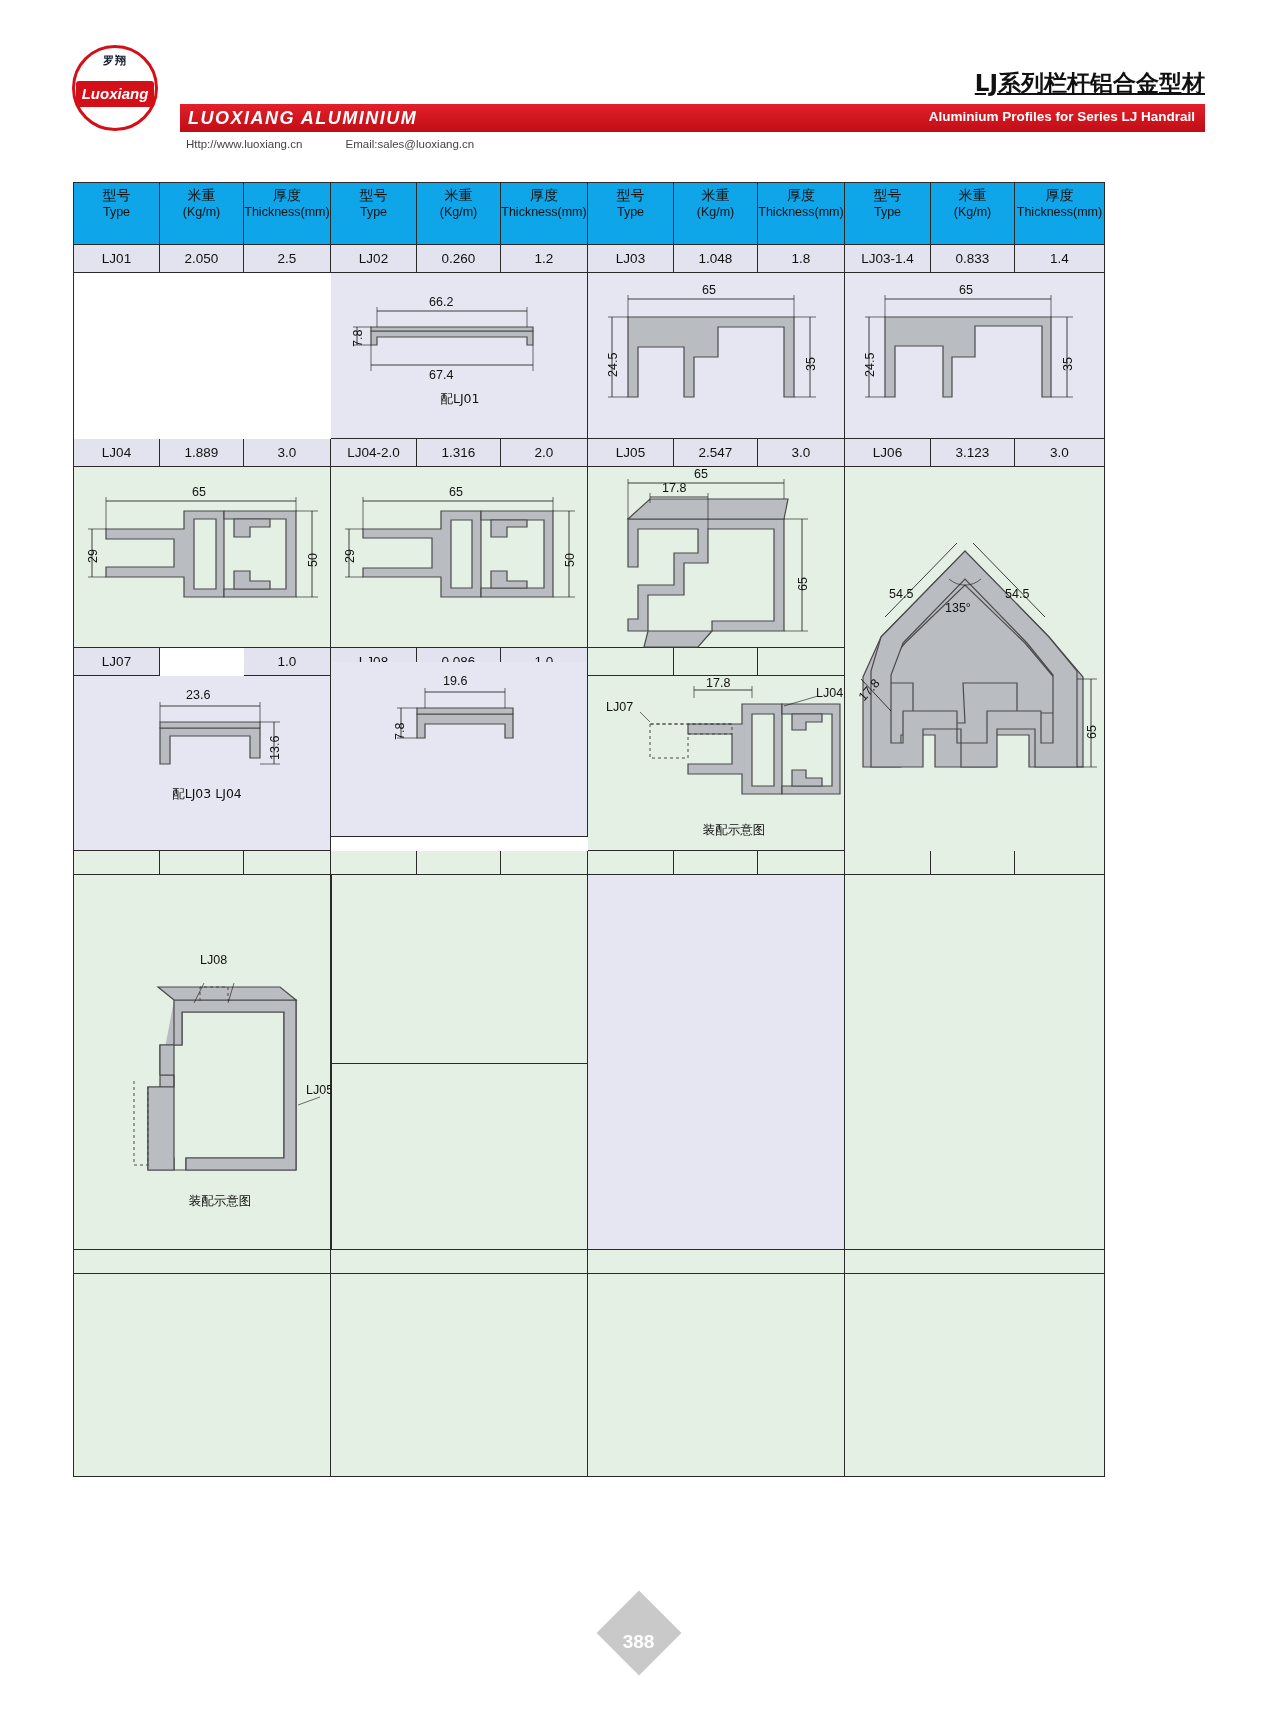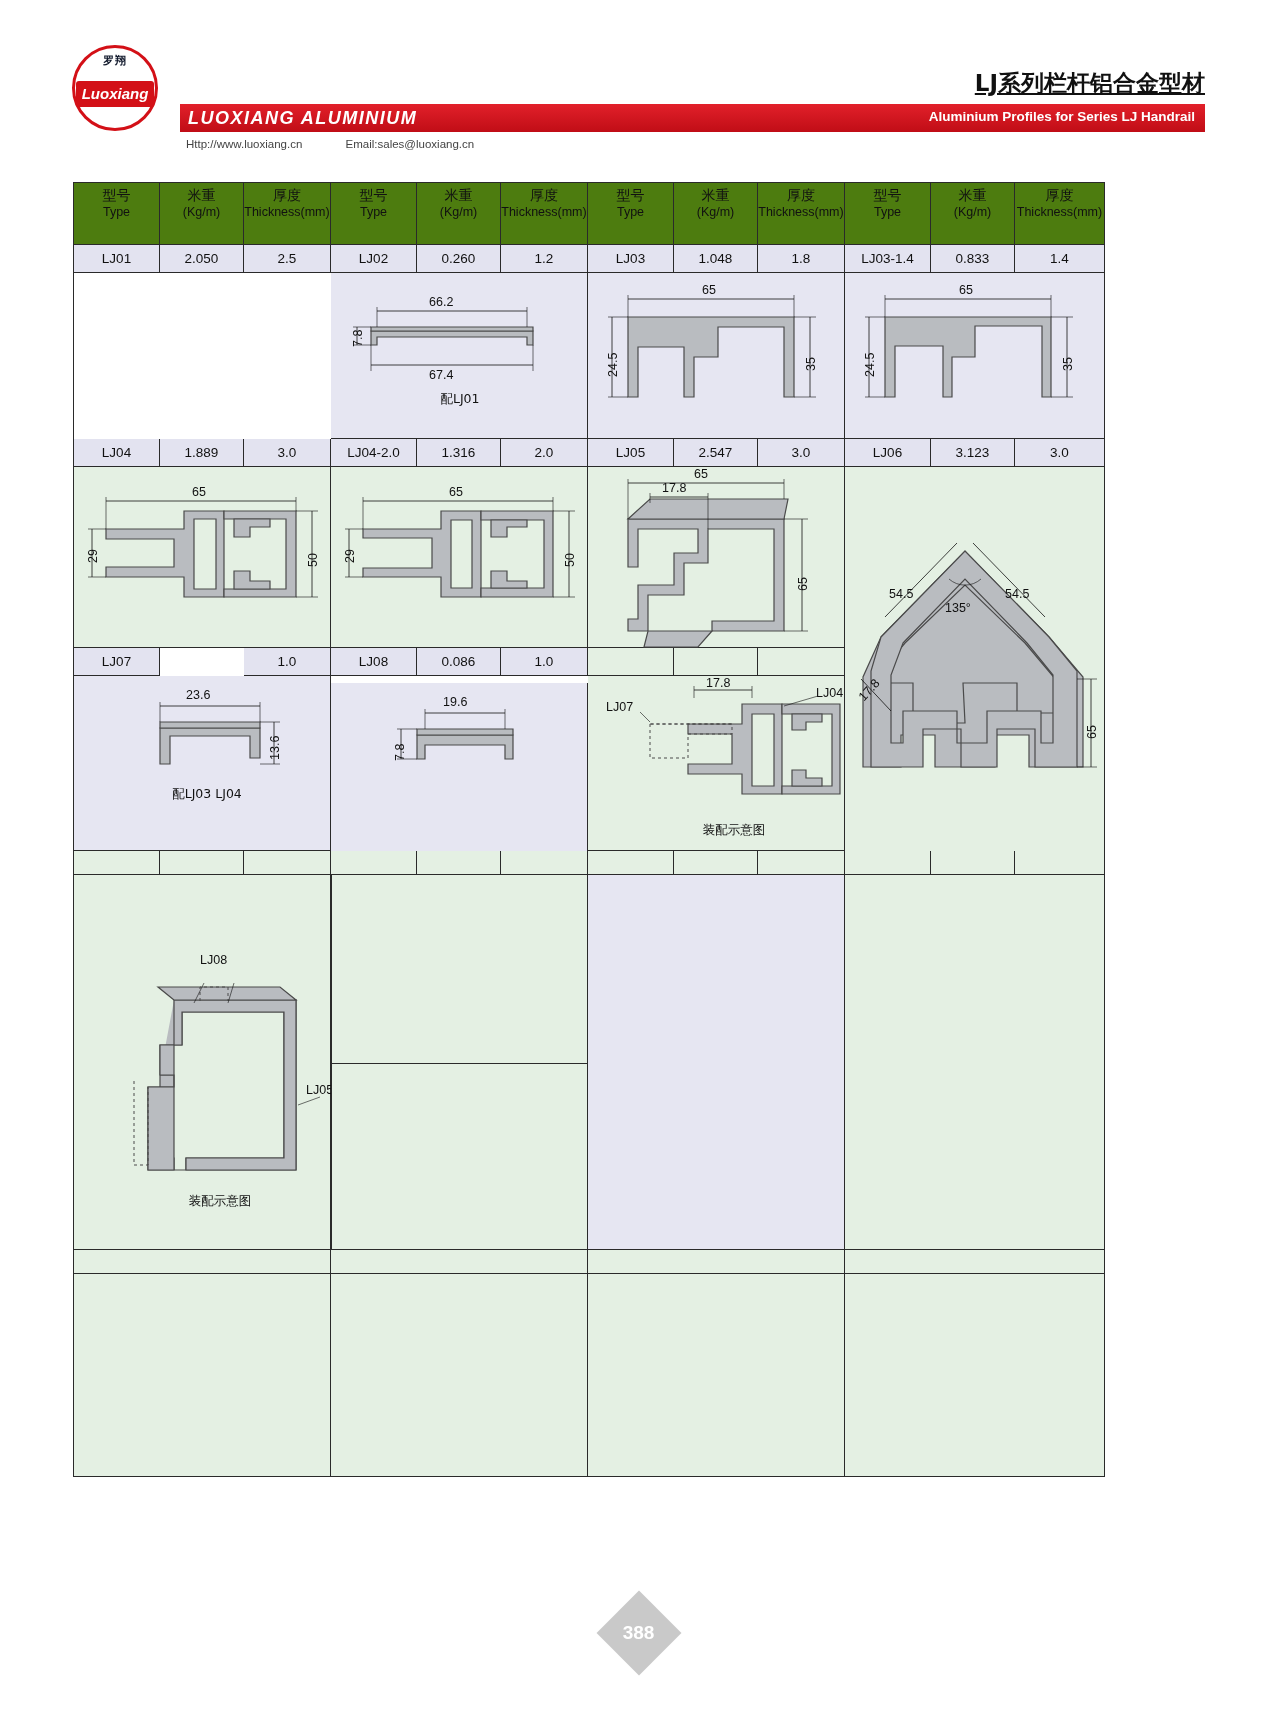--- a/index.html
+++ b/index.html
@@ -49,21 +49,21 @@
     position:absolute;right:10px;top:5px;color:#fff;font-size:13.5px;font-weight:bold;
   }
   .contact{
     position:absolute;left:186px;top:138px;font-size:11.5px;color:#444;
   }
   .contact span{margin-right:40px;}
 
   
   .sheet{position:absolute;left:73px;top:182px;width:1032px;height:1295px;border:1px solid #2a2a2a;box-sizing:border-box;}
   .cell{position:absolute;box-sizing:border-box;border-right:1px solid #2a2a2a;border-bottom:1px solid #2a2a2a;}
-  .hdr{background:#4d7c0f;text-align:center;font-size:13px;line-height:1.25;padding-top:4px;color:#111;}
+  .hdr{background:#0ea5e9;text-align:center;font-size:13px;line-height:1.25;padding-top:4px;color:#111;}
   .hdr .cn{font-family:"DejaVu Sans", sans-serif;font-size:14px;}
   .hdr .en{font-size:12.5px;}
   .val{background:#e3e3f0;text-align:center;font-size:13.5px;line-height:27px;}
   .drawgreen{background:#e4f0e3;}
   .drawlav{background:#e6e6f2;}
   .nb-r{border-right:none;}
   .nb-b{border-bottom:none;}
 
   .figcap{
     position:absolute;font-size:12.5px;text-align:center;color:#111;
@@ -77,21 +77,21 @@
   .profdash{fill:none;stroke:#4a4a4a;stroke-width:1;stroke-dasharray:3 3;}
   .dim{stroke:#111;stroke-width:0.8;fill:none;}
   .thin{stroke:#111;stroke-width:0.6;fill:none;}
 
   
   .pagebox{
     position:absolute;left:calc(50% - 30px);bottom:58px;width:60px;height:60px;
     background:#c9c9c9;transform:rotate(45deg);
   }
   .pagenum{
-    position:absolute;left:calc(50% - 30px);bottom:58px;width:60px;height:60px;
+    position:absolute;left:calc(50% - 30px);bottom:49px;width:60px;height:60px;
     line-height:60px;text-align:center;font-size:19px;font-weight:bold;color:#fff;
   }
 </style>
 </head>
 <body>
 
 <div class="header">
   <div class="logo-wrap">
     <div class="logo-circle"></div>
     <div class="logo-top">罗翔</div>
@@ -372,21 +372,21 @@
 
       <line class="dim" x1="200" y1="46" x2="200" y2="88"></line>
       <line class="thin" x1="186" y1="46" x2="206" y2="46"></line>
       <line class="thin" x1="186" y1="88" x2="206" y2="88"></line>
     </svg>
     <div class="lbl" style="left:112px;top:12px;">23.6</div>
     <div class="lbl-v" style="left:194px;top:84px;">13.6</div>
     <div class="figcap" style="left:68px;top:110px;width:130px;">配LJ03 LJ04</div>
   </div>
 
-  <div class="cell drawlav" style="left:257px;top:500px;width:257px;height:175px;">
+  <div class="cell drawlav" style="left:257px;top:479px;width:257px;height:175px;">
     <svg width="257" height="175">
       <path class="prof" d="M86,52 L86,76 L94,76 L94,62 L174,62 L174,76 L182,76 L182,52 Z"></path>
       <path class="prof" d="M86,52 L182,52 L182,46 L86,46 Z"></path>
 
       <line class="dim" x1="94" y1="30" x2="174" y2="30"></line>
       <line class="thin" x1="94" y1="26" x2="94" y2="46"></line>
       <line class="thin" x1="174" y1="26" x2="174" y2="46"></line>
 
       <line class="dim" x1="70" y1="46" x2="70" y2="76"></line>
       <line class="thin" x1="66" y1="46" x2="86" y2="46"></line>

